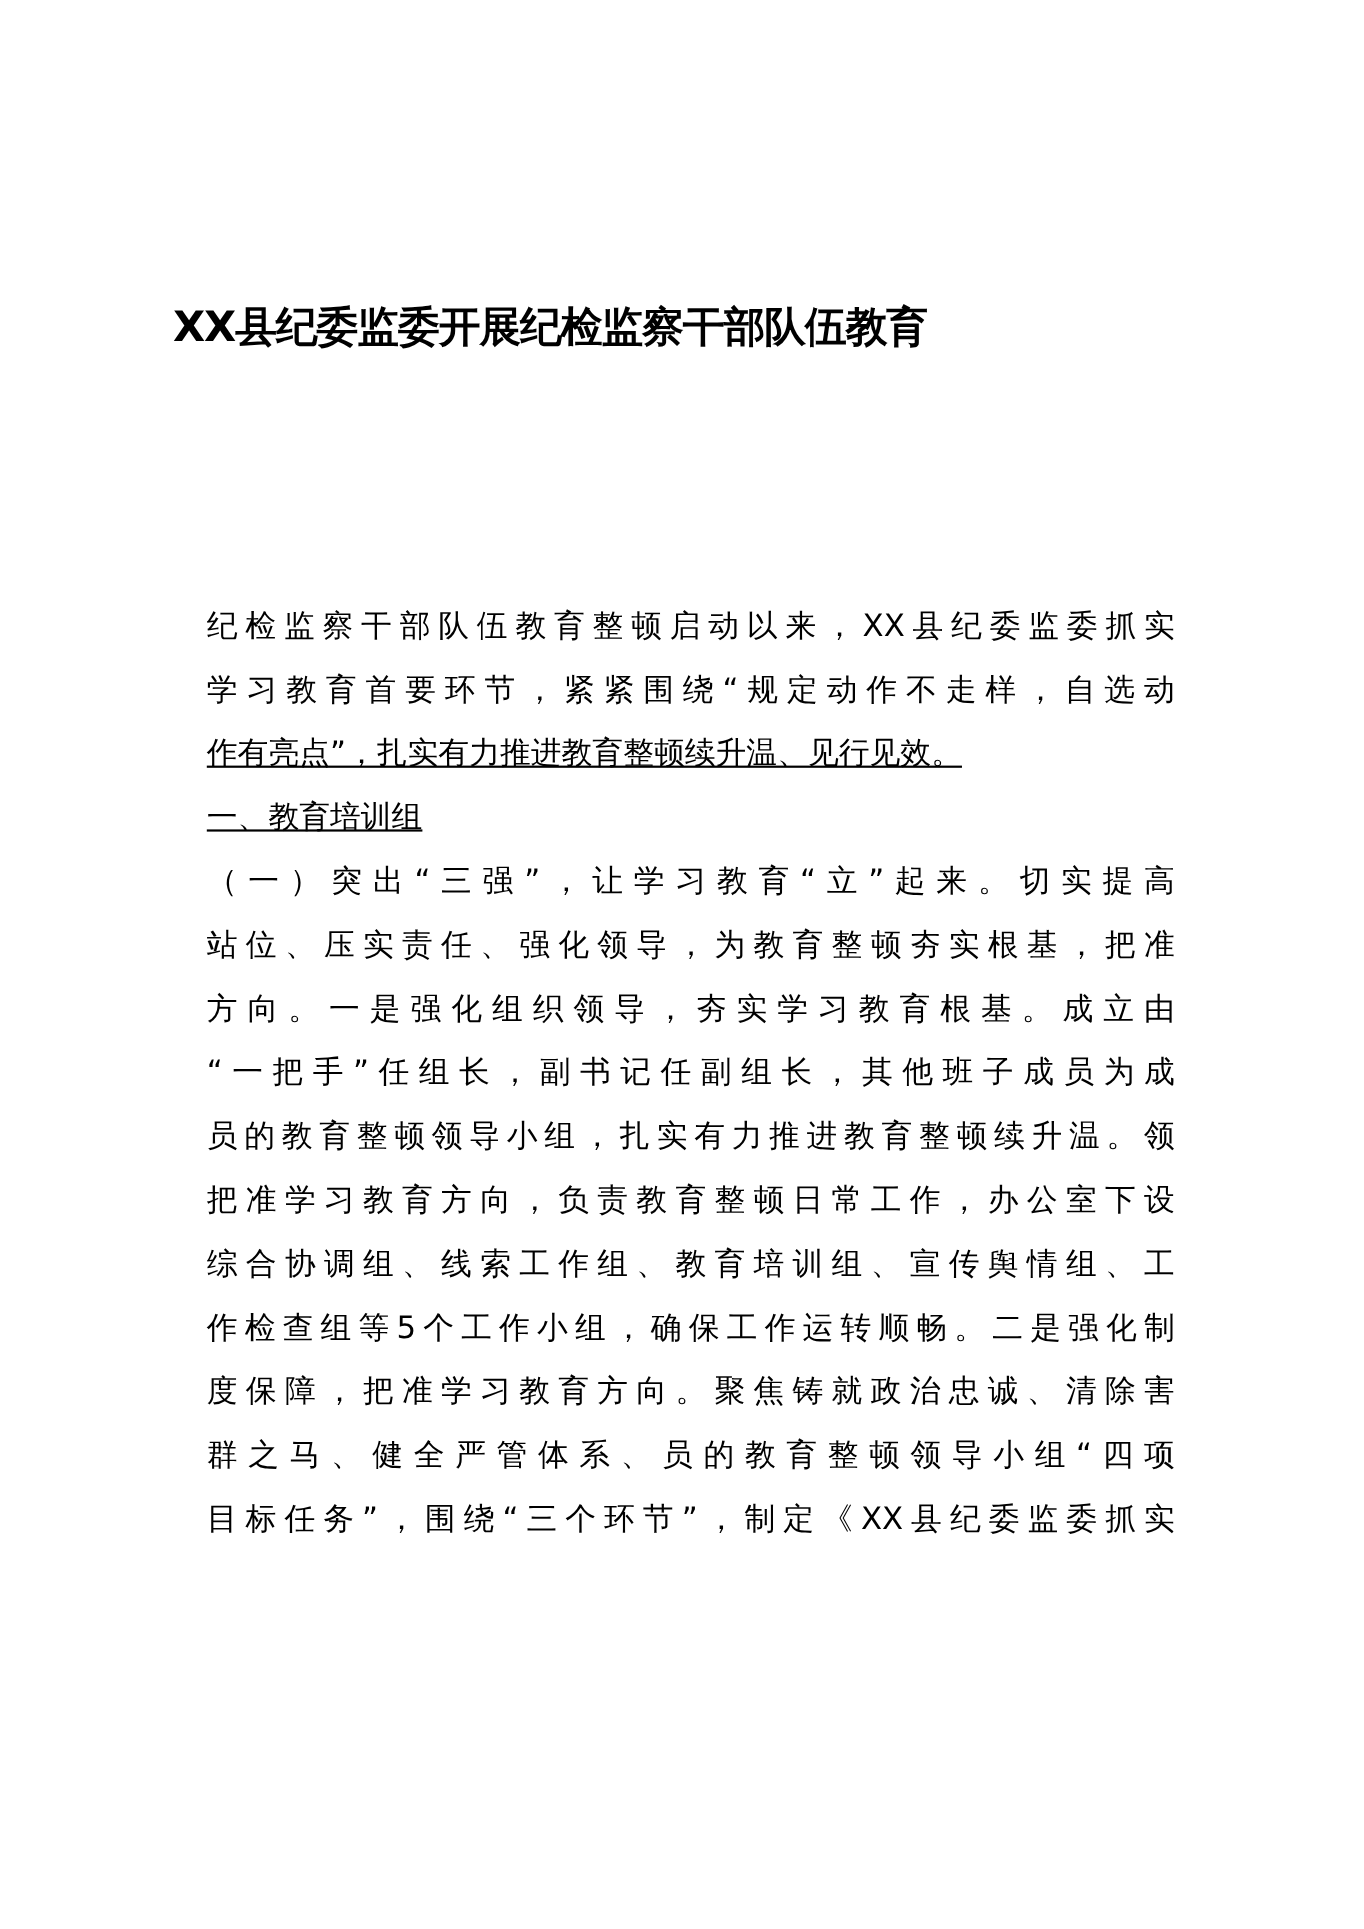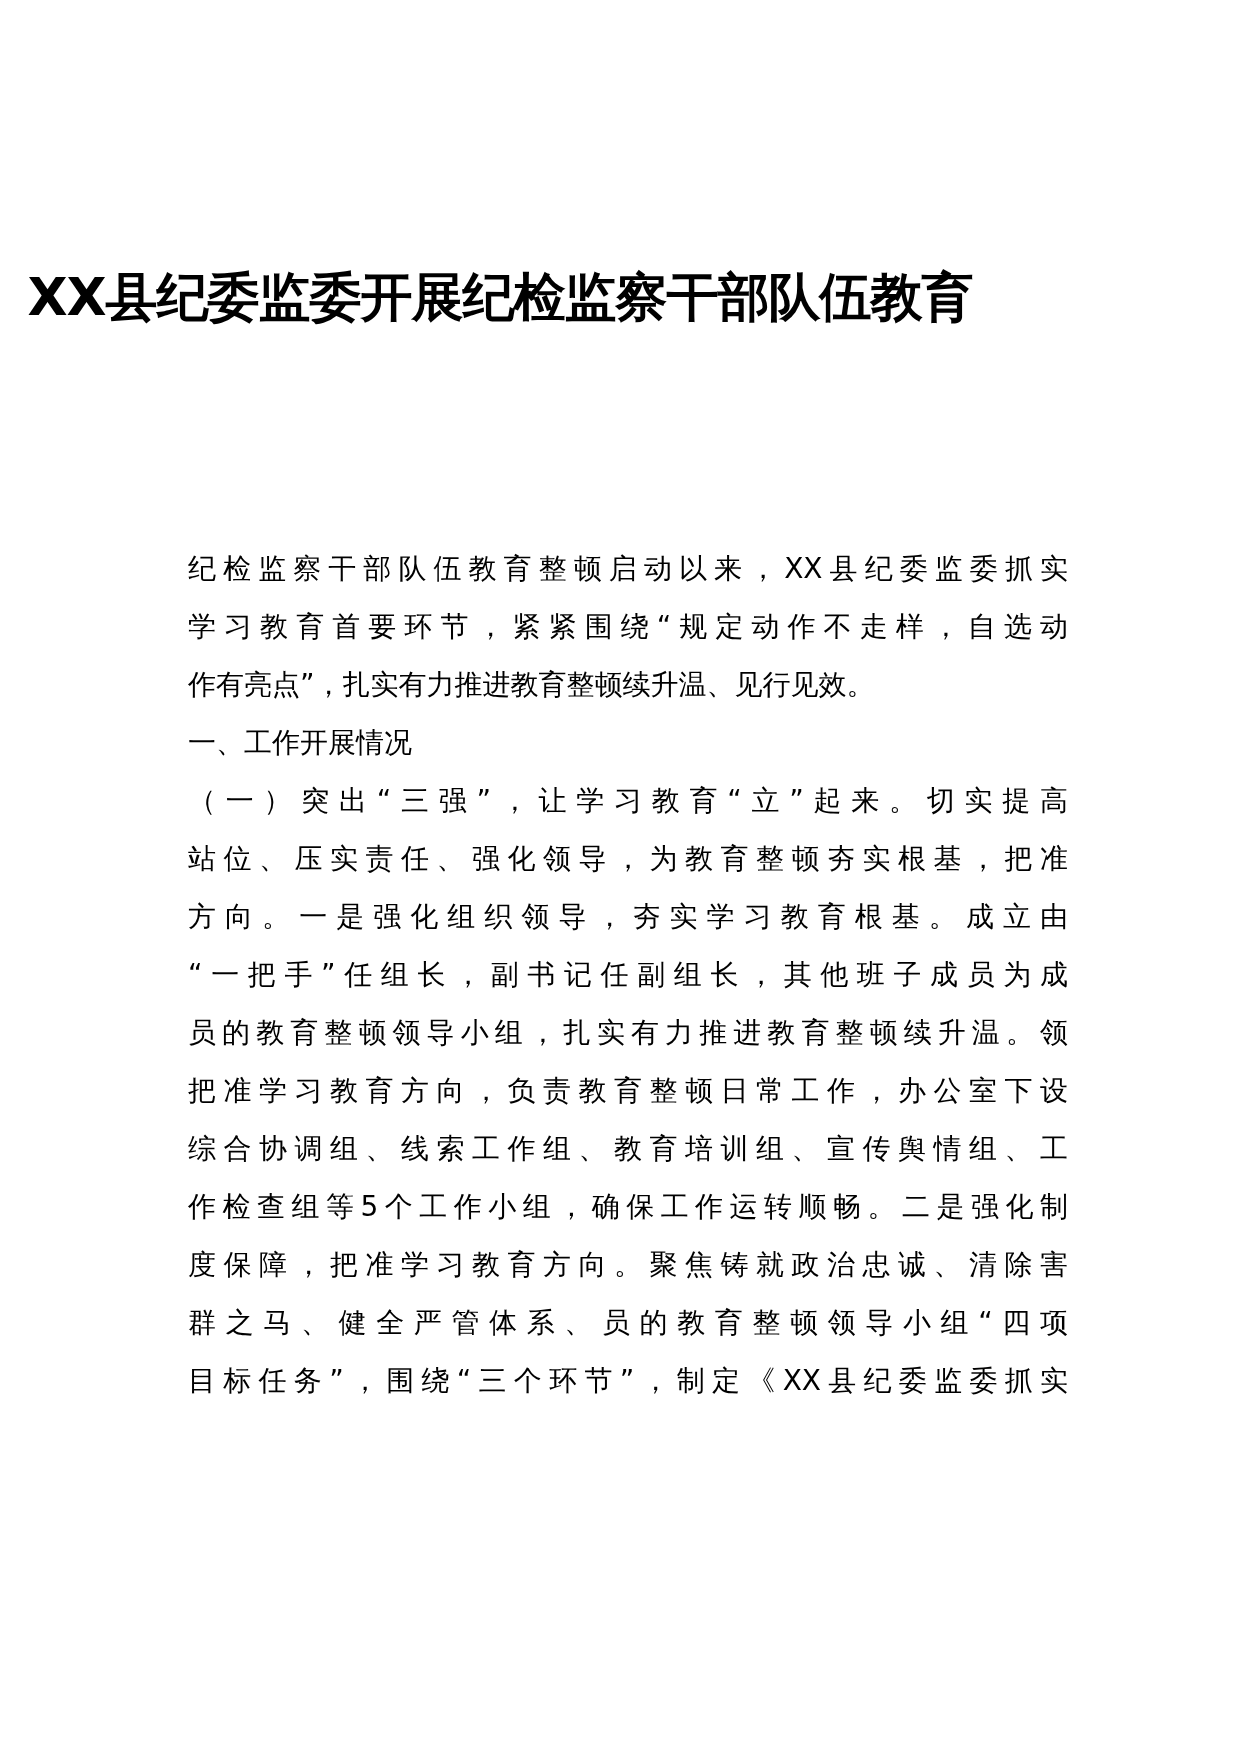--- a/index.html
+++ b/index.html
@@ -1,37 +1,37 @@
 <!DOCTYPE html>
 <html><head>
 <meta charset="utf-8">
 <style>
   html, body { margin: 0; padding: 0; background: #ffffff; }
   body { width: 1240px; height: 1754px; position: relative; overflow: hidden;
          font-family: "DejaVu Sans", "Liberation Sans", sans-serif; color: #000; }
   .page { position: absolute; left: 0; top: 0; width: 1240px; height: 1754px; background: #fff; }
   .title-line { position: absolute; left: 0; width: 1000px; text-align: center;
-                font-weight: bold; font-size: 52px; line-height: 50px; letter-spacing: -1px; white-space: nowrap; }
+                font-weight: bold; font-size: 38px; line-height: 50px; letter-spacing: -1px; white-space: nowrap; }
   .title-1 { top: 272px; }
   .title-2 { top: 428px; }
   .body-line { position: absolute; left: 188px; width: 880px; font-size: 28px; line-height: 40px;
                white-space: nowrap; text-align: justify; text-align-last: justify; letter-spacing: 0px; }
-  .body-line.last { text-align-last: left; }
+  .body-line.last { text-align-last: left; text-decoration: underline; }
 </style>
 </head>
 <body>
 
 <div class="page">
   <div class="title-line title-1">XX县纪委监委开展纪检监察干部队伍教育</div>
 
   <div>
     <div class="body-line" style="top:549px">纪检监察干部队伍教育整顿启动以来，XX县纪委监委抓实</div>
     <div class="body-line" style="top:607px">学习教育首要环节，紧紧围绕“规定动作不走样，自选动</div>
     <div class="body-line last" style="top:665px">作有亮点”，扎实有力推进教育整顿续升温、见行见效。</div>
-    <div class="body-line last" style="top:723px">一、工作开展情况</div>
+    <div class="body-line last" style="top:723px">一、教育培训组</div>
     <div class="body-line" style="top:781px">（一）突出“三强”，让学习教育“立”起来。切实提高</div>
     <div class="body-line" style="top:839px">站位、压实责任、强化领导，为教育整顿夯实根基，把准</div>
     <div class="body-line" style="top:897px">方向。一是强化组织领导，夯实学习教育根基。成立由</div>
     <div class="body-line" style="top:955px">“一把手”任组长，副书记任副组长，其他班子成员为成</div>
     <div class="body-line" style="top:1013px">员的教育整顿领导小组，扎实有力推进教育整顿续升温。领</div>
     <div class="body-line" style="top:1071px">把准学习教育方向，负责教育整顿日常工作，办公室下设</div>
     <div class="body-line" style="top:1129px">综合协调组、线索工作组、教育培训组、宣传舆情组、工</div>
     <div class="body-line" style="top:1187px">作检查组等5个工作小组，确保工作运转顺畅。二是强化制</div>
     <div class="body-line" style="top:1245px">度保障，把准学习教育方向。聚焦铸就政治忠诚、清除害</div>
     <div class="body-line" style="top:1303px">群之马、健全严管体系、员的教育整顿领导小组“四项</div>

